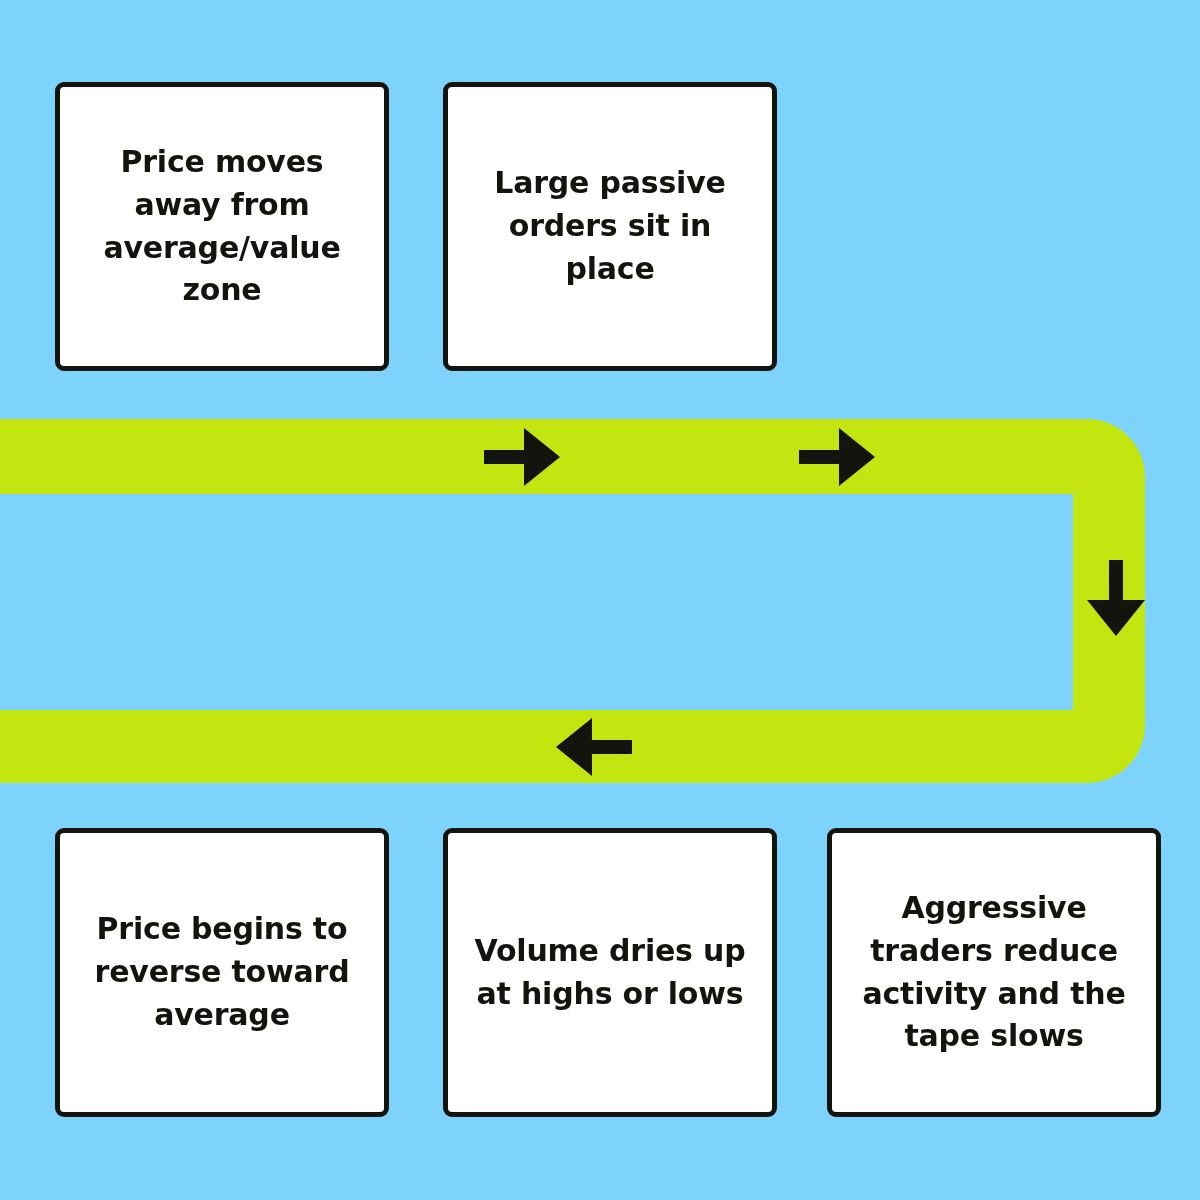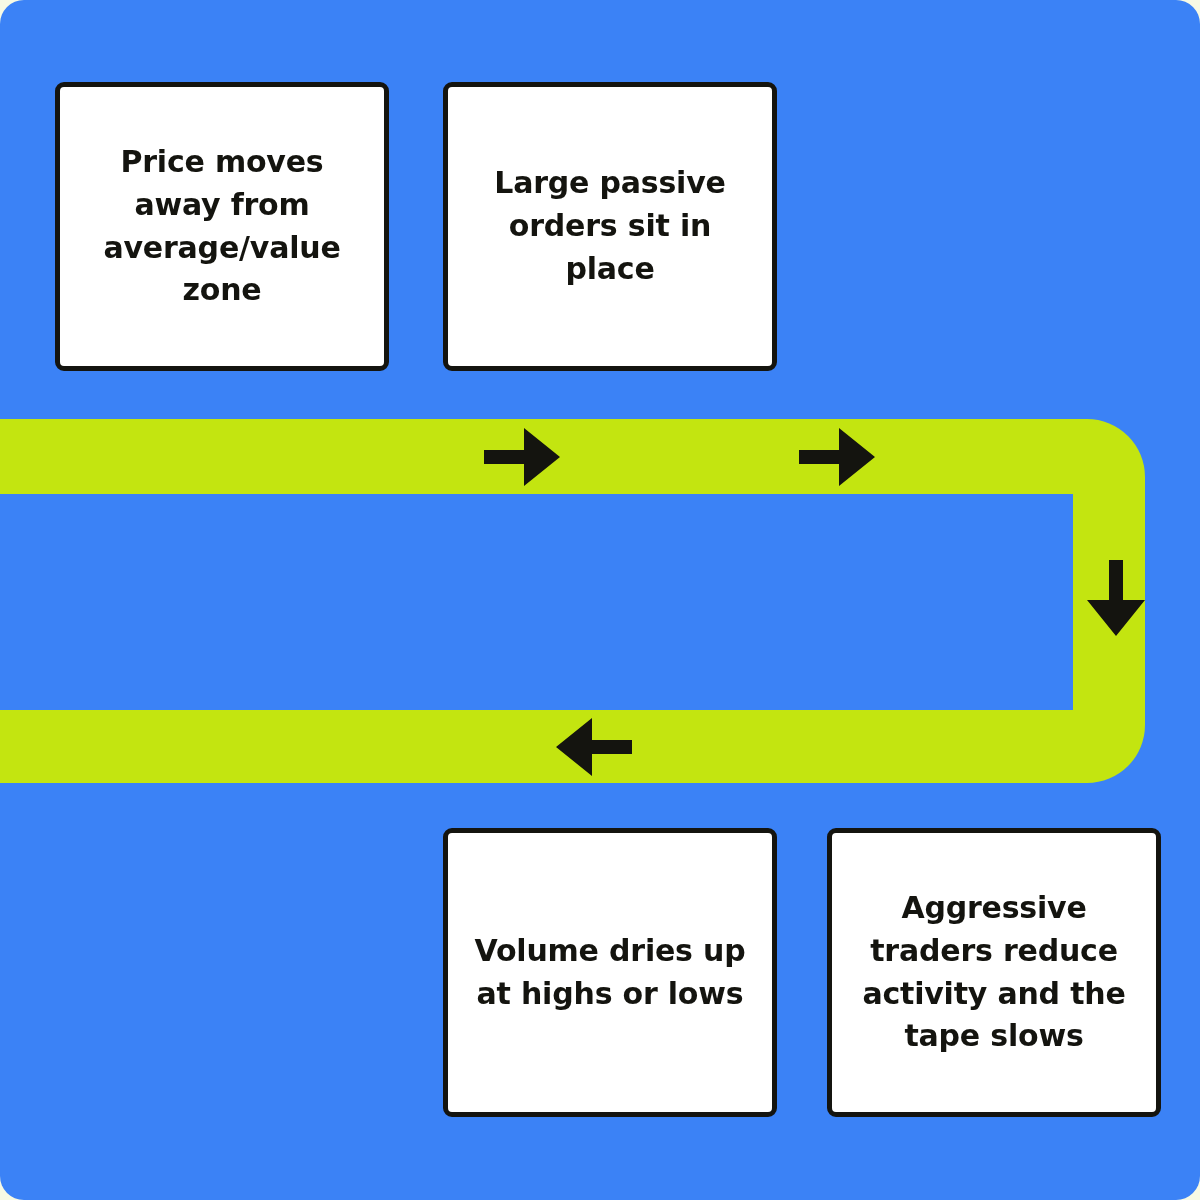--- a/index.html
+++ b/index.html
@@ -11,22 +11,21 @@
     height: 1200px;
     background: #f7fae4;
     font-family: "DejaVu Sans", sans-serif;
     overflow: hidden;
   }
 
   #canvas {
     position: relative;
     width: 1200px;
     height: 1200px;
-    background: #3b82f6;
-    border-radius: 24px;
+    background: #7dd3fc;
   }
 
   
   .flow-layer {
     position: absolute;
     left: 0;
     top: 0;
     width: 1200px;
     height: 1200px;
     pointer-events: none;
@@ -112,20 +111,25 @@
 average/value
 zone</span>
   </div>
 
   <div class="pbox" id="box-2">
     <span class="pbox-text">Large passive
 orders sit in place</span>
   </div>
 
 
+  <div class="pbox" id="box-4">
+    <span class="pbox-text">Price begins to
+reverse toward
+average</span>
+  </div>
 
   <div class="pbox" id="box-5">
     <span class="pbox-text">Volume dries up
 at highs or lows</span>
   </div>
 
   <div class="pbox" id="box-6">
     <span class="pbox-text">Aggressive
 traders reduce
 activity and the

